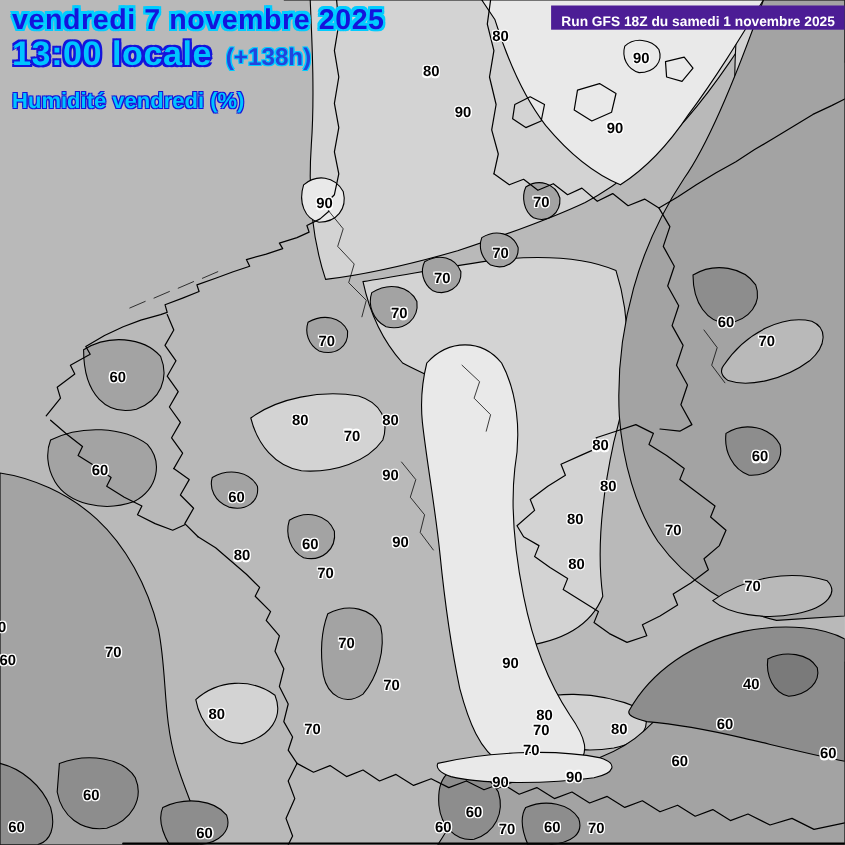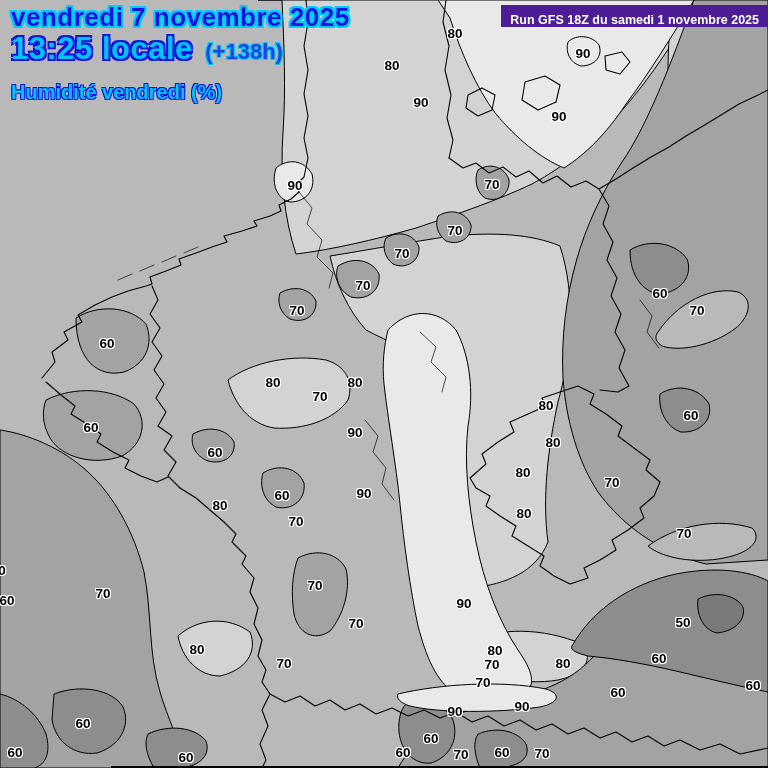--- a/index.html
+++ b/index.html
@@ -178,40 +178,40 @@
       <span class="clabel" style="left: 103px; top: 593px;">70</span>
       <span class="clabel" style="left: 7px; top: 600px;">60</span>
       <span class="clabel" style="left: 315px; top: 585px;">70</span>
       <span class="clabel" style="left: 356px; top: 623px;">70</span>
       <span class="clabel" style="left: 197px; top: 649px;">80</span>
       <span class="clabel" style="left: 284px; top: 663px;">70</span>
       <span class="clabel" style="left: 495px; top: 650px;">80</span>
       <span class="clabel" style="left: 492px; top: 664px;">70</span>
       <span class="clabel" style="left: 483px; top: 682px;">70</span>
       <span class="clabel" style="left: 563px; top: 663px;">80</span>
-      <span class="clabel" style="left: 683px; top: 622px;">50</span>
+      <span class="clabel" style="left: 683px; top: 622px;">40</span>
       <span class="clabel" style="left: 659px; top: 658px;">60</span>
       <span class="clabel" style="left: 618px; top: 692px;">60</span>
       <span class="clabel" style="left: 753px; top: 685px;">60</span>
       <span class="clabel" style="left: 455px; top: 711px;">90</span>
       <span class="clabel" style="left: 522px; top: 706px;">90</span>
       <span class="clabel" style="left: 83px; top: 723px;">60</span>
       <span class="clabel" style="left: 15px; top: 752px;">60</span>
       <span class="clabel" style="left: 186px; top: 757px;">60</span>
       <span class="clabel" style="left: 431px; top: 738px;">60</span>
       <span class="clabel" style="left: 403px; top: 752px;">60</span>
       <span class="clabel" style="left: 461px; top: 754px;">70</span>
       <span class="clabel" style="left: 502px; top: 752px;">60</span>
       <span class="clabel" style="left: 542px; top: 753px;">70</span>
     </div>
 
   <div class="header">
     <div class="hdr-date">vendredi 7 novembre 2025</div>
     <div class="hdr-time-row">
-      <span class="hdr-time">13:25 locale</span>
+      <span class="hdr-time">13:00 locale</span>
       <span class="hdr-offset">(+138h)</span>
     </div>
     <div class="hdr-var">Humidité vendredi (%)</div>
   </div>
 
   <div class="run-box">
     <span>Run GFS 18Z du samedi 1 novembre 2025</span>
   </div>
 
 

